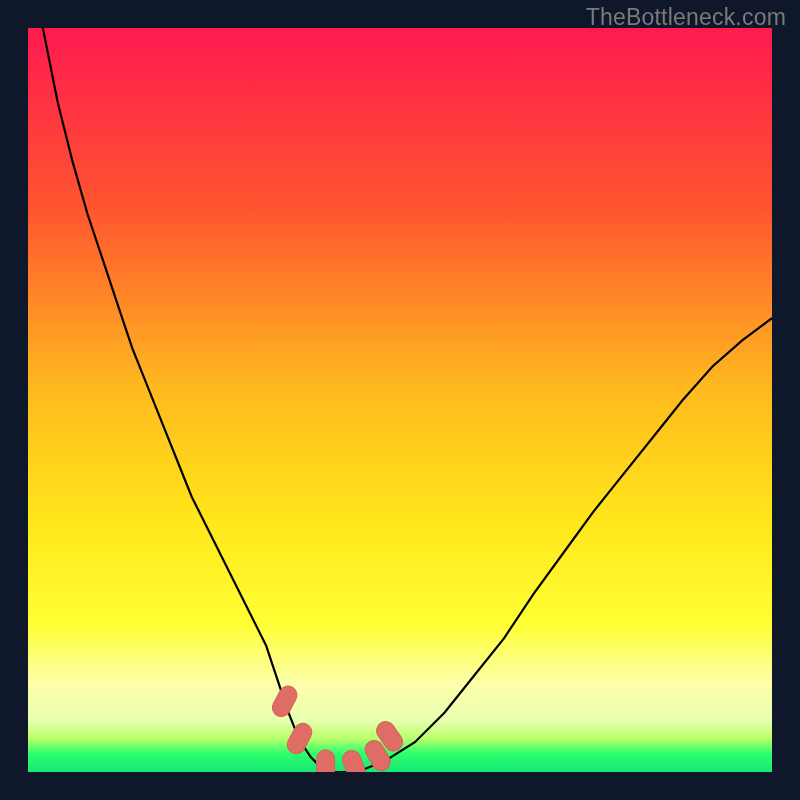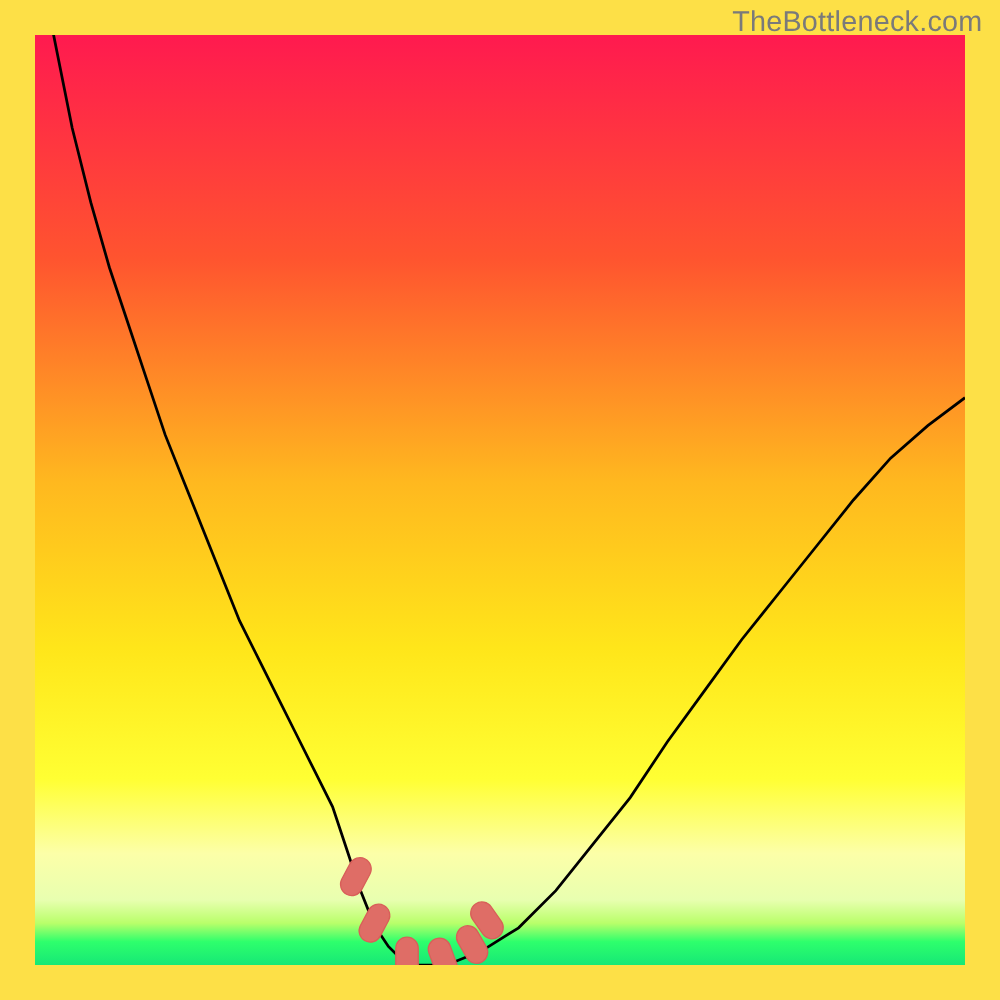--- a/index.html
+++ b/index.html
@@ -10,21 +10,21 @@
     background: #000;
     position: relative;
     font-family: Arial, Helvetica, sans-serif;
   }
   .frame {
     position: absolute;
     top: 0;
     left: 0;
     width: 800px;
     height: 800px;
-    background: #fde047;
+    background: #0f172a;
   }
   .plot-area {
     position: absolute;
     top: 28px;
     left: 28px;
     width: 744px;
     height: 744px;
     overflow: hidden;
   }
   .watermark {

